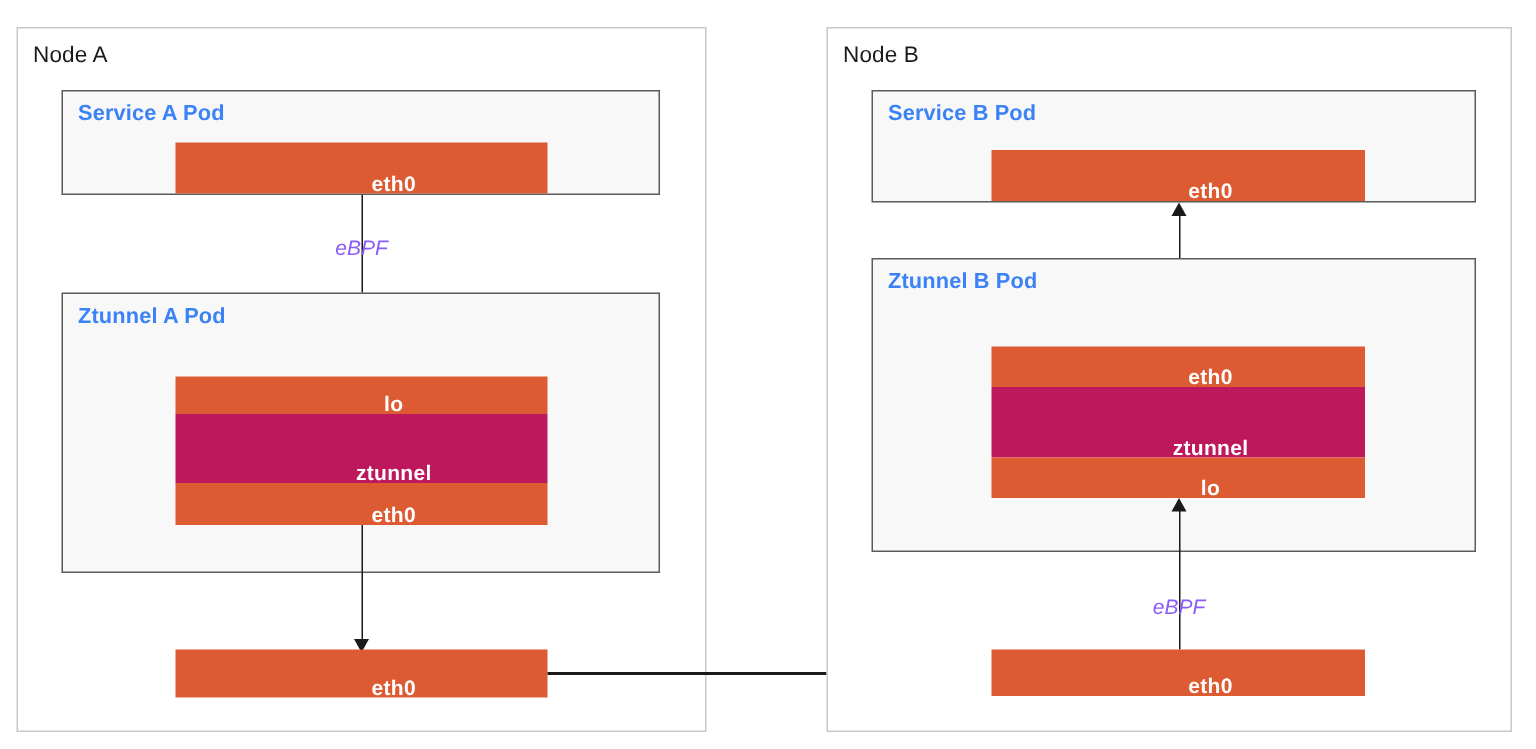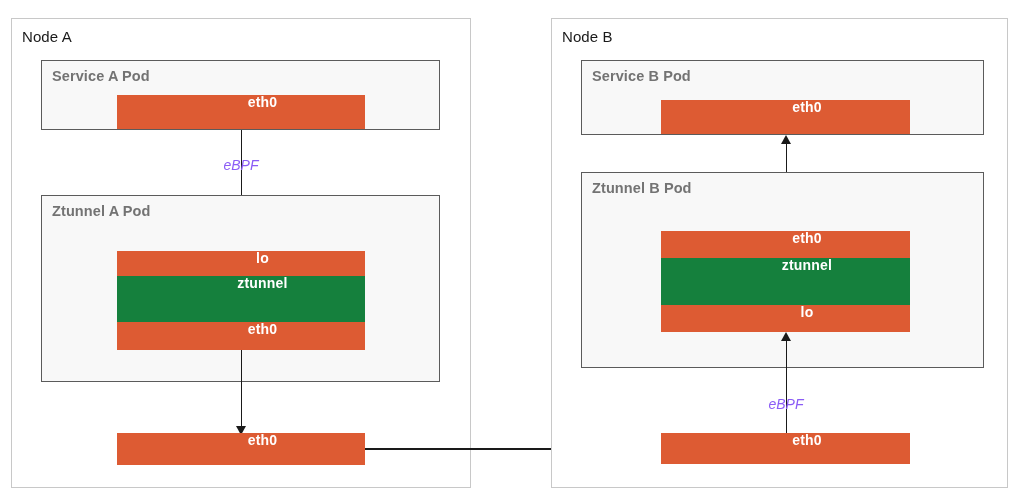--- a/index.html
+++ b/index.html
@@ -40,41 +40,41 @@
   .pod-box {
     position: absolute;
     box-sizing: border-box;
     border: 1.5px solid #5b5b5b;
     background: #f8f8f8;
   }
   .pod-title {
     position: absolute;
     font-size: 14.5px;
     font-weight: bold;
-    color: #737373;
+    color: #3b82f6;
     letter-spacing: 0.1px;
     white-space: nowrap;
   }
 
   
   .iface-bar {
     position: absolute;
     box-sizing: border-box;
     display: flex;
-    align-items: flex-start;
+    align-items: flex-end;
     justify-content: center;
     color: #ffffff;
     font-size: 14px;
     font-weight: bold;
     letter-spacing: 0.2px;
     line-height: 1;
     padding-left: 43px;
   }
   .iface-bar.orange { background: #dd5b33; }
-  .iface-bar.dark   { background: #15803d; }
+  .iface-bar.dark   { background: #be185d; }
 
   
   .vline {
     position: absolute;
     width: 1.5px;
     background: #1a1a1a;
   }
   .hline {
     position: absolute;
     height: 1.5px;

